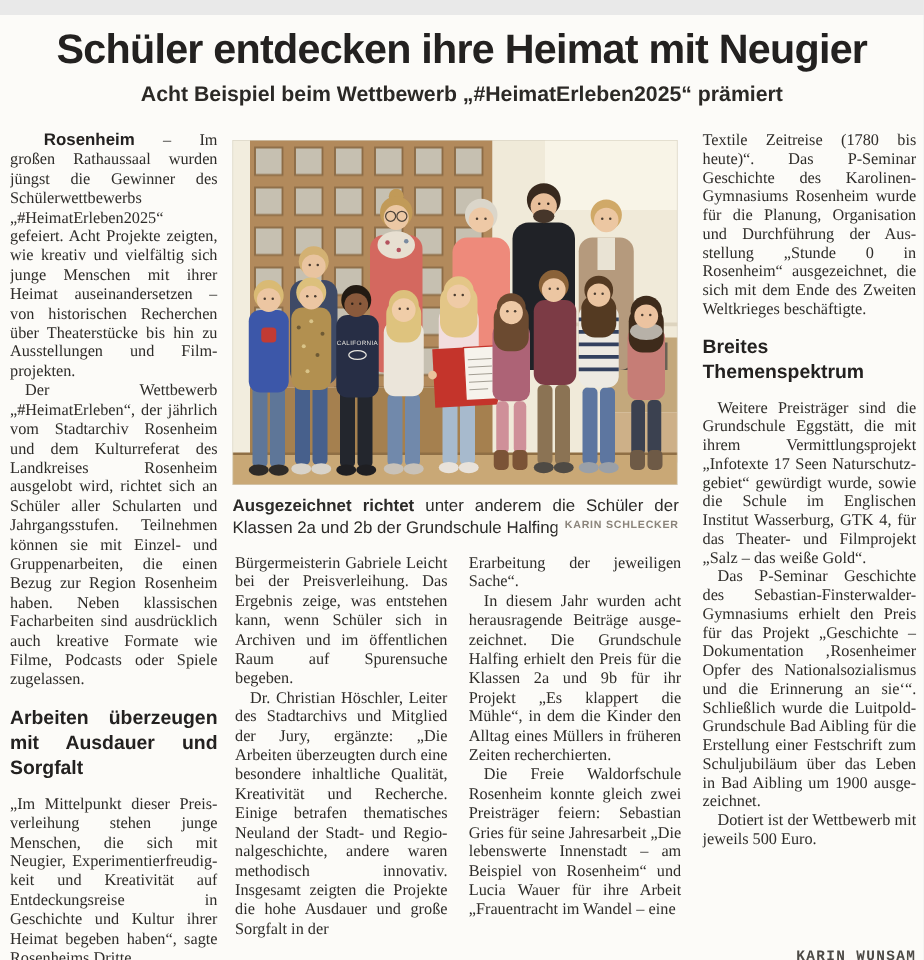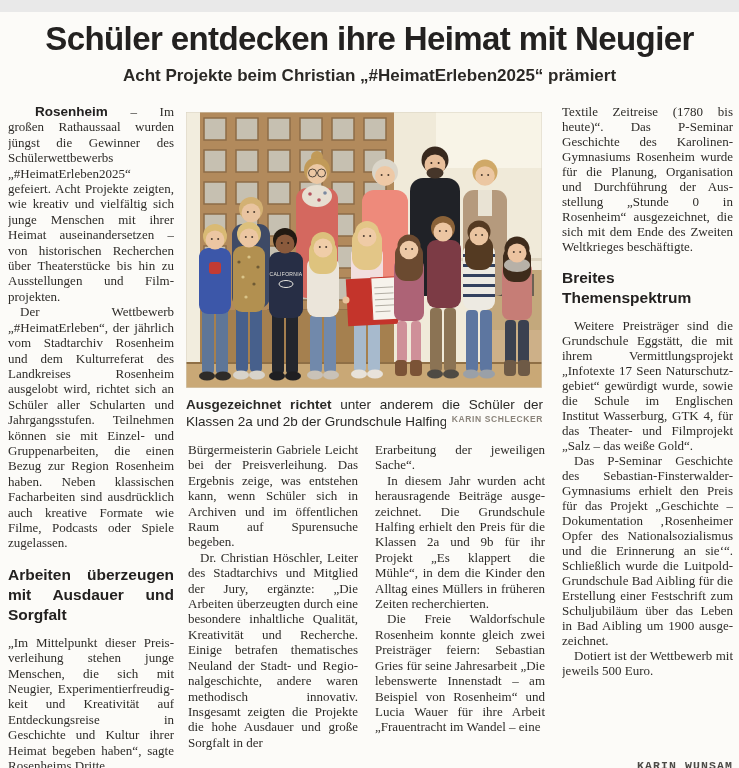--- a/index.html
+++ b/index.html
@@ -29,21 +29,21 @@
         letter-spacing:0.6px;color:#8b847b;background:#fcfbf8;padding-left:6px;}
   .byline{position:absolute;right:6px;bottom:8px;font-family:Liberation Mono, monospace;
         font-weight:700;font-size:11.5px;letter-spacing:1.1px;color:#4c4a46;}
 </style>
 </head>
 <body>
 
 <div class="page">
 
   <h1 class="headline">Schüler entdecken ihre Heimat mit Neugier</h1>
-  <h2 class="subheadline">Acht Projekte beim Christian „#HeimatErleben2025“ prämiert</h2>
+  <h2 class="subheadline">Acht Beispiel beim Wettbewerb „#HeimatErleben2025“ prämiert</h2>
 
   <div class="col col1">
     <p class="para"><strong class="lead-in">Rosenheim</strong><span> – Im großen Rathaus­saal wurden jüngst die Gewinner des Schüler­wettbewerbs „#HeimatErleben2025“ gefeiert. Acht Projekte zeigten, wie kreativ und vielfältig sich junge Menschen mit ihrer Heimat ausein­ander­setzen – von historischen Recherchen über Theater­stücke bis hin zu Aus­stellungen und Film­projekten.</span></p>
     <p class="para indent">Der Wettbewerb „#HeimatErleben“, der jährlich vom Stadtarchiv Rosenheim und dem Kultur­referat des Landkreises Rosenheim ausgelobt wird, richtet sich an Schüler aller Schularten und Jahrgangs­stufen. Teilnehmen können sie mit Einzel- und Gruppen­arbeiten, die einen Bezug zur Region Rosenheim haben. Neben klassischen Fach­arbeiten sind aus­drück­lich auch kreative Formate wie Filme, Podcasts oder Spiele zugelassen.</p>
     <h3 class="crosshead">Arbeiten überzeugen mit Ausdauer und Sorgfalt</h3>
     <p class="para">„Im Mittelpunkt dieser Preis­verleihung stehen junge Menschen, die sich mit Neugier, Experimentier­freudig­keit und Kreativität auf Entdeckungs­reise in Geschichte und Kultur ihrer Heimat begeben haben“, sagte Rosenheims Dritte</p>
   </div>
 
   <figure class="photo-fig">
     <svg viewBox="0 0 356 276" width="356" height="276">

